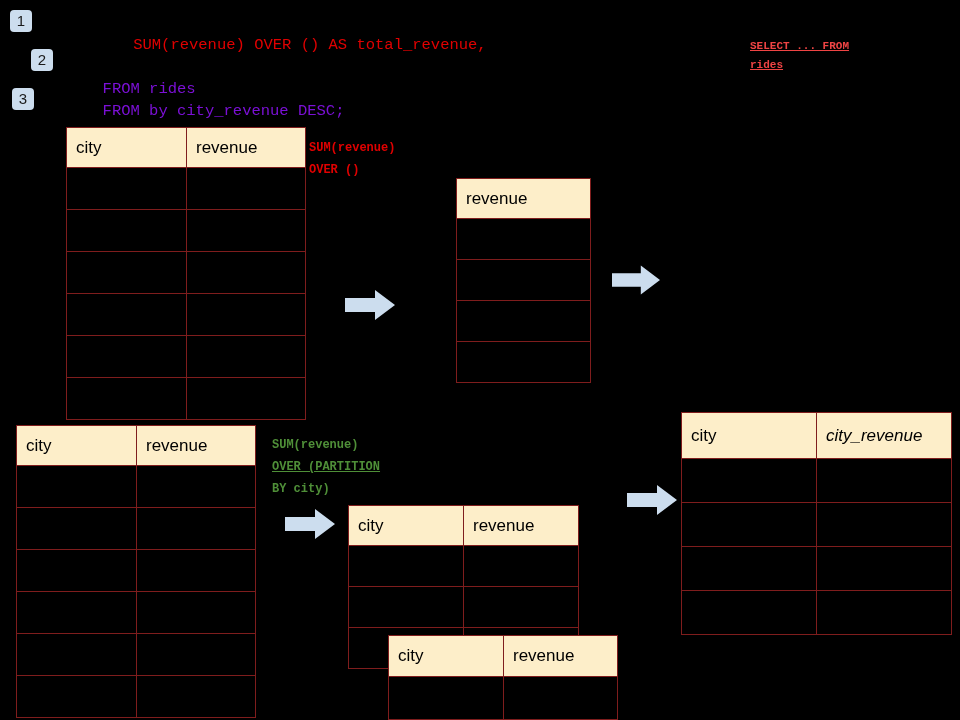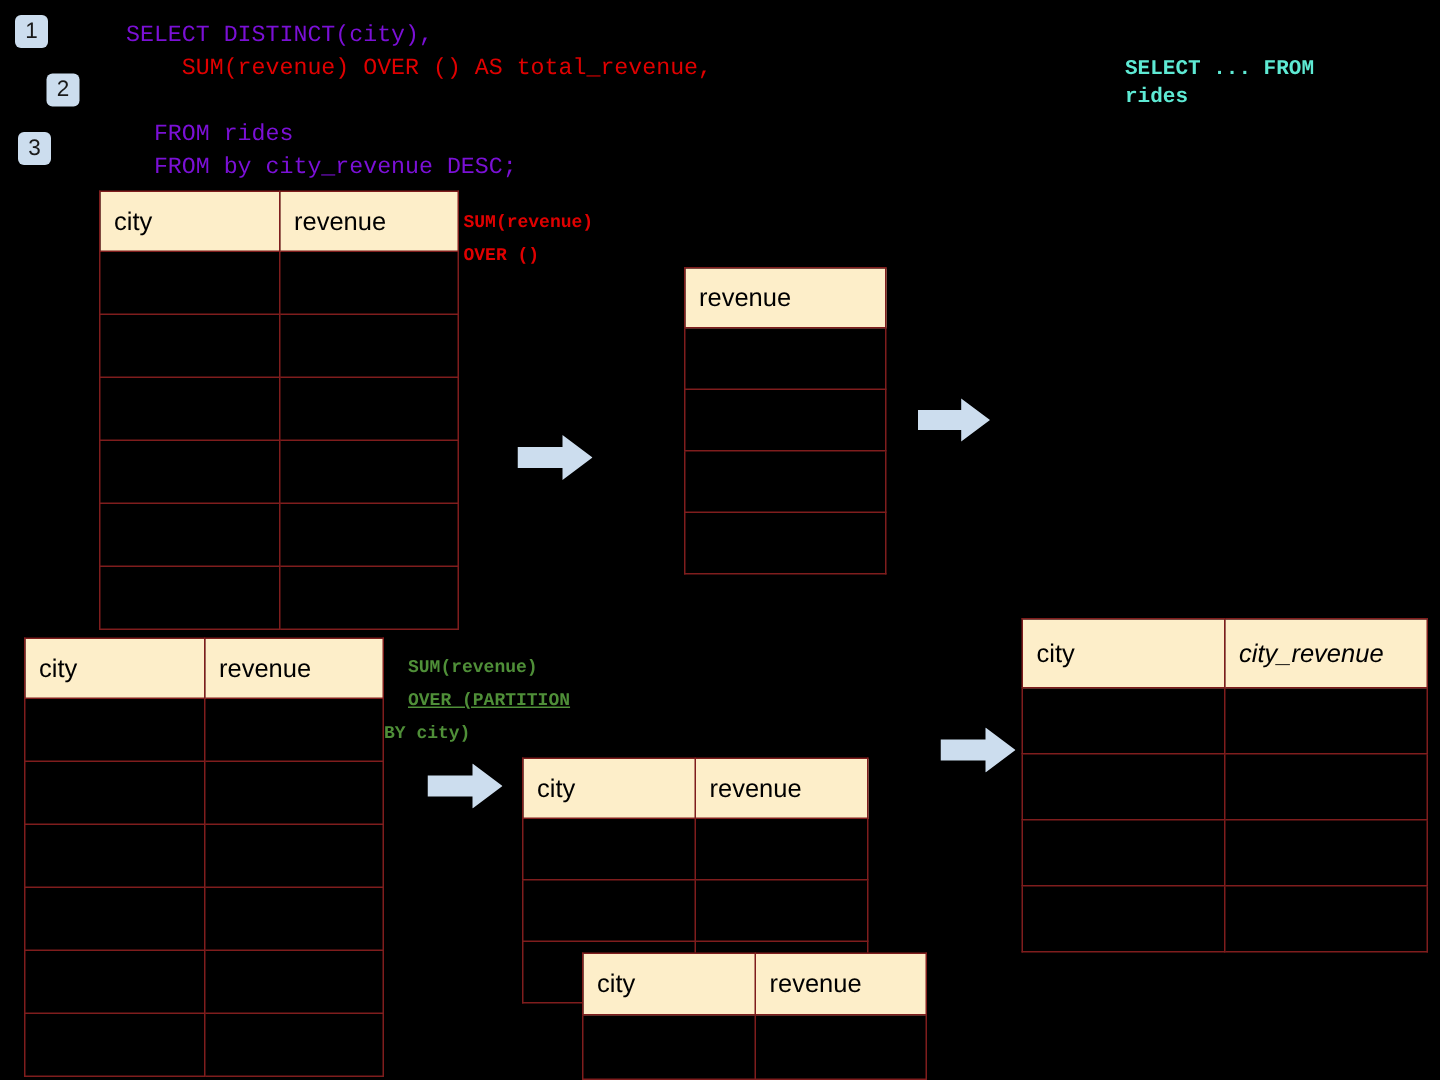--- a/index.html
+++ b/index.html
@@ -40,25 +40,26 @@
     white-space: pre;
     letter-spacing: 0px;
   }
   .c-purple { color: #7b10d6; }
   .c-red    { color: #e00000; }
   .c-green  { color: #4f8f38; }
 
   .side-note {
     position: absolute;
     font-family: "Liberation Mono", monospace;
-    font-size: 14px;
+    font-size: 11px;
     line-height: 16px;
     white-space: pre;
-    color: #5eead4;
+    color: #ef4444;
     font-weight: bold;
+    text-decoration: underline;
   }
 
   
   .annot {
     position: absolute;
     font-family: "Liberation Mono", monospace;
     font-size: 12px;
     line-height: 22px;
     white-space: pre;
     font-weight: bold;
@@ -96,34 +97,33 @@
 </style>
 </head>
 <body>
 
 <div id="canvas">
 
   <div class="step-badge" style="left:10px; top:10px;">1</div>
   <div class="step-badge" style="left:31px; top:49px;">2</div>
   <div class="step-badge" style="left:12px; top:88px;">3</div>
 
-  <div class="code-line c-purple" style="left:84px; top:12px;">SELECT DISTINCT(city),</div>
-  <div class="code-line c-red" style="left:84px; top:34px;">    SUM(revenue) OVER () AS total_revenue,</div>
+  <div class="code-line c-red" style="left:96px; top:34px;">    SUM(revenue) OVER () AS total_revenue,</div>
   <div class="code-line c-purple" style="left:84px; top:78px;">  FROM rides</div>
   <div class="code-line c-purple" style="left:84px; top:100px;">  FROM by city_revenue DESC;</div>
 
   <div class="side-note" style="left:750px; top:38px;">SELECT ... FROM</div>
   <div class="side-note" style="left:750px; top:57px;">rides</div>
 
   <div class="annot c-red" style="left:309px; top:137px;">SUM(revenue)</div>
   <div class="annot c-red" style="left:309px; top:159px;">OVER ()</div>
 
   <div class="annot c-green" style="left:272px; top:434px;">SUM(revenue)</div>
   <div class="annot c-green" style="left:272px; top:456px;text-decoration:underline;">OVER (PARTITION</div>
-  <div class="annot c-green" style="left:256px; top:478px;">BY city)</div>
+  <div class="annot c-green" style="left:272px; top:478px;">BY city)</div>
 
   <table class="tbl" style="left:66px; top:127px; width:239px;">
     <colgroup>
         <col style="width:120px">
         <col style="width:119px">
       </colgroup>
     <thead>
       <tr>
         <th style="height:39px;">city</th>
         <th style="height:39px;">revenue</th>

